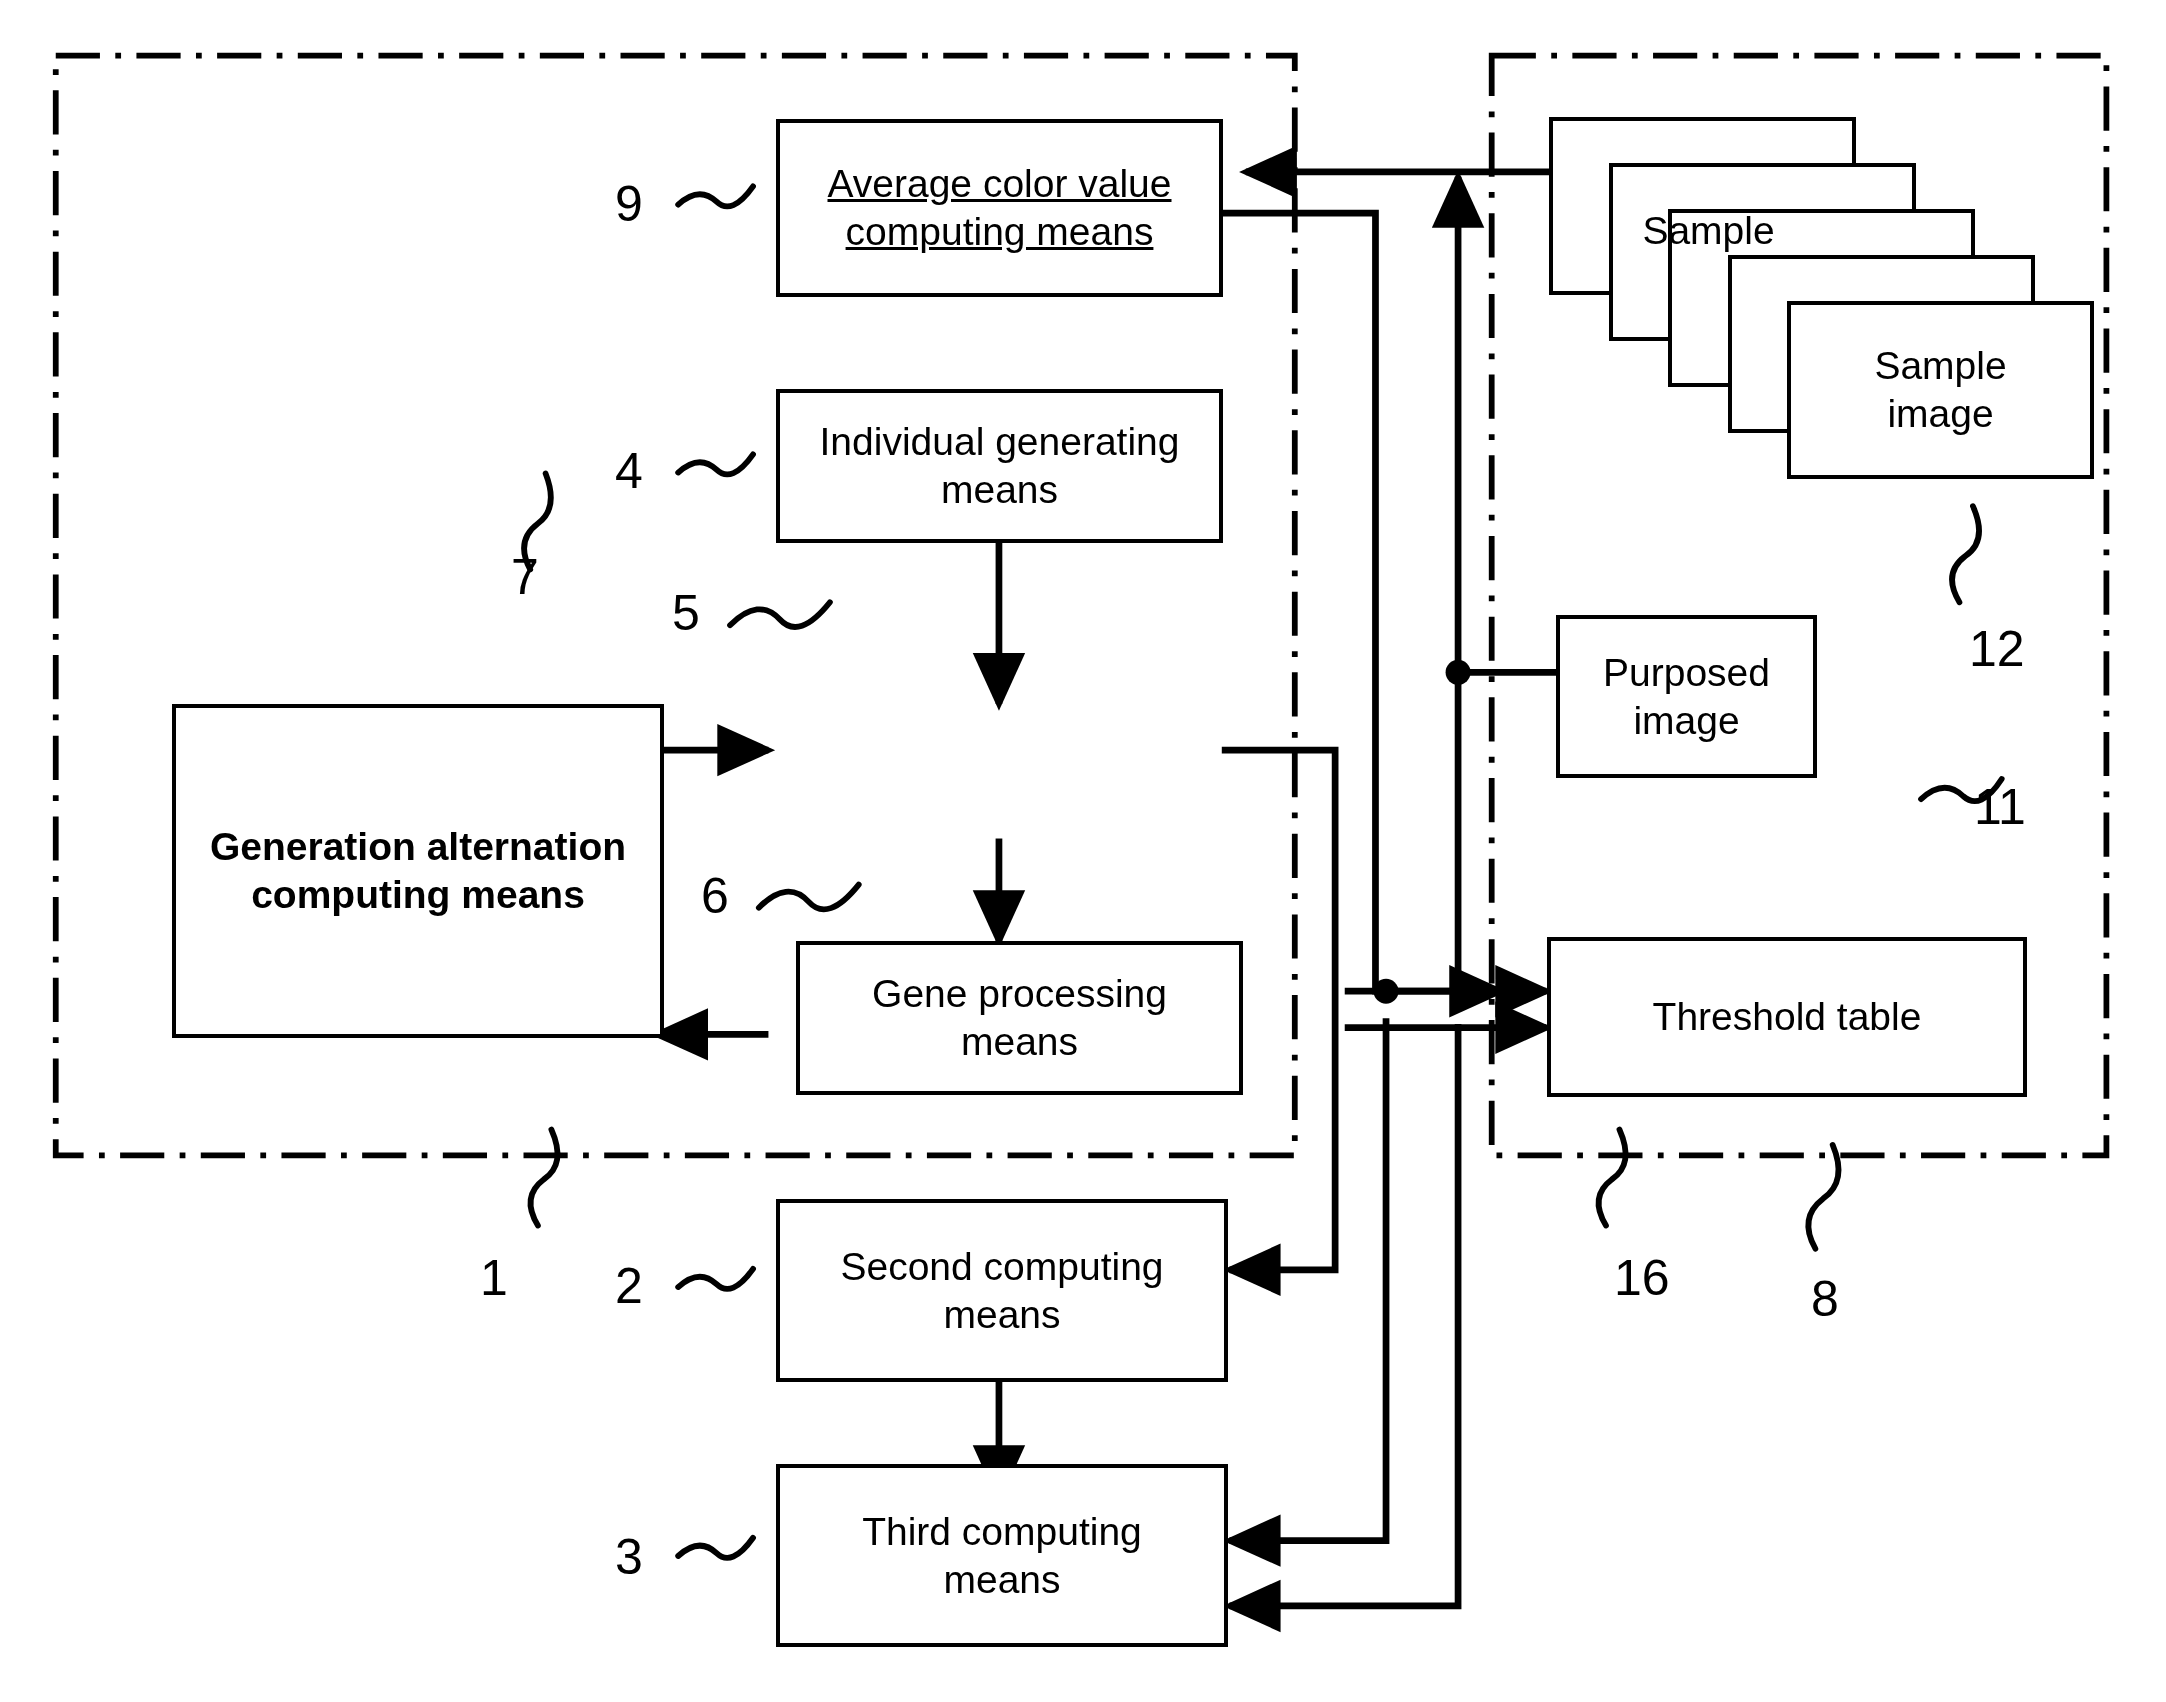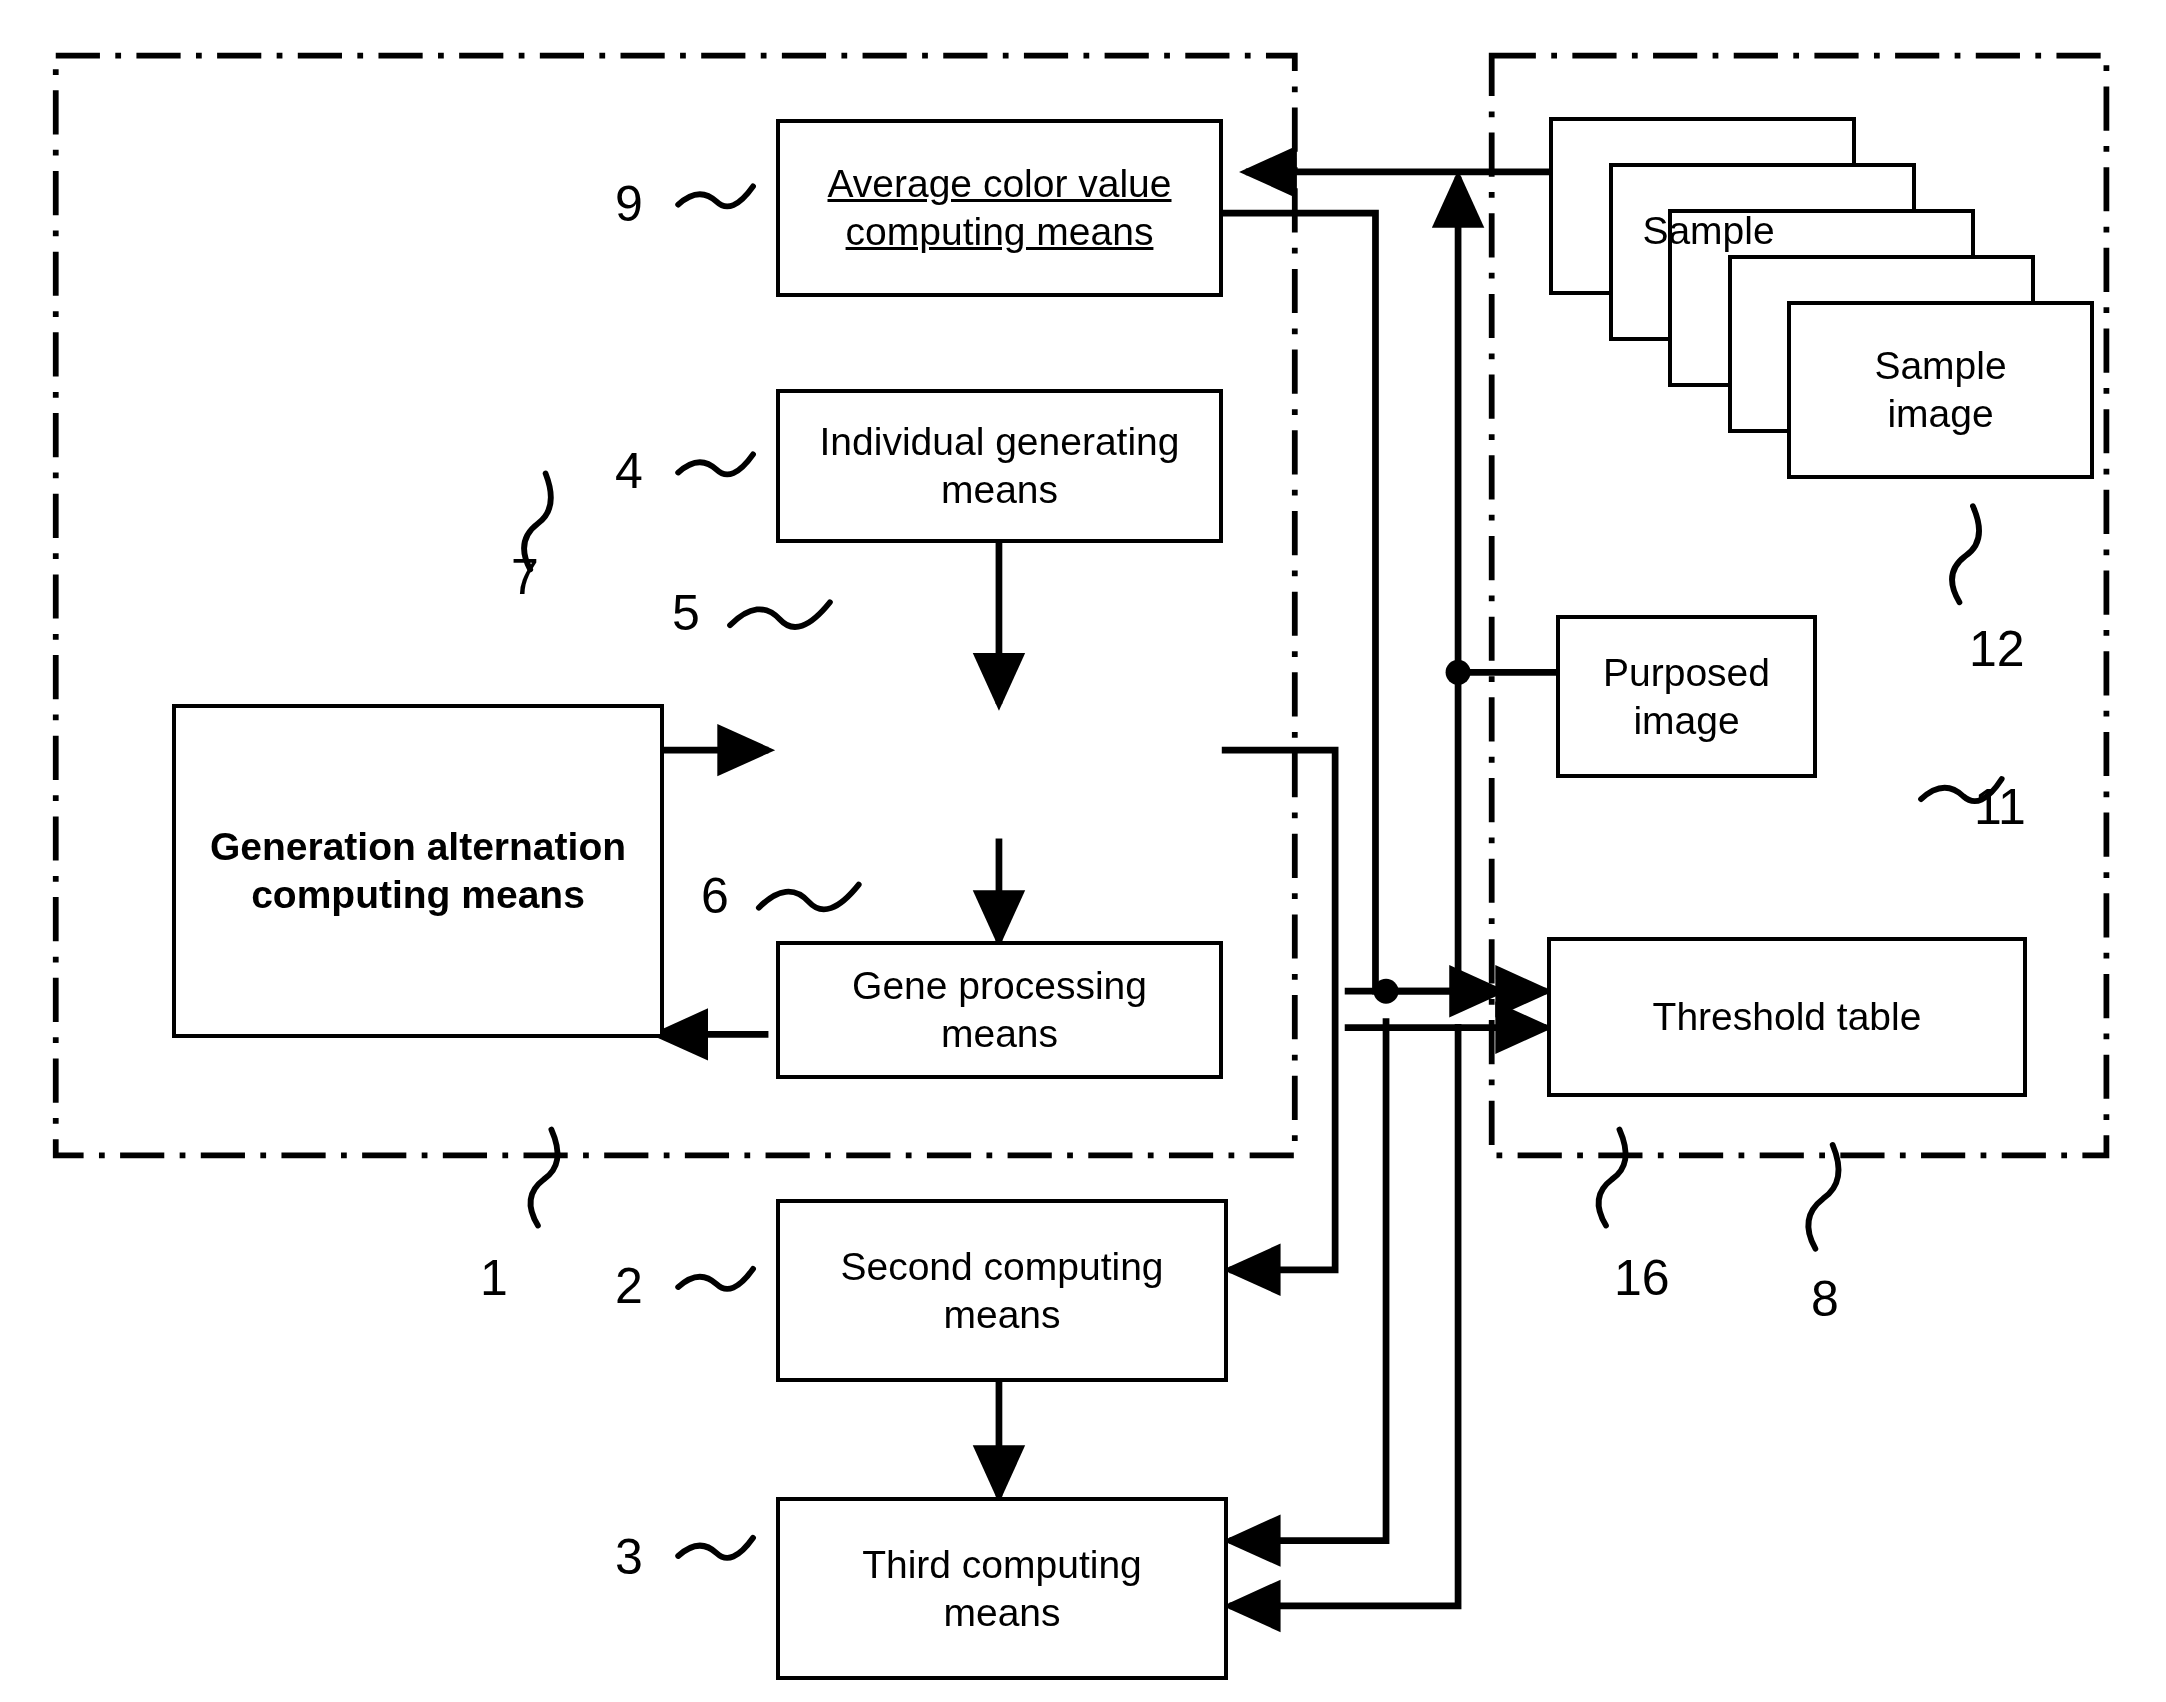--- a/index.html
+++ b/index.html
@@ -154,36 +154,36 @@
     <span>Average color value
 computing means</span>
   </div>
 
   <div class="box" style="left:776px; top:389px; width:447px; height:154px;">
     <span>Individual generating
 means</span>
   </div>
 
 
-  <div class="box" style="left:776px; top:941px; width:447px; height:138px;">
+  <div class="box" style="left:796px; top:941px; width:447px; height:154px;">
     <span>Gene processing
 means</span>
   </div>
 
   <div class="box" style="left:172px; top:704px; width:492px; height:334px;font-weight:bold;">
     <span>Generation alternation
 computing means</span>
   </div>
 
   <div class="box" style="left:776px; top:1199px; width:452px; height:183px;">
     <span>Second computing
 means</span>
   </div>
 
-  <div class="box" style="left:776px; top:1497px; width:452px; height:183px;">
+  <div class="box" style="left:776px; top:1464px; width:452px; height:183px;">
     <span>Third computing
 means</span>
   </div>
 
   <div class="box" style="left:1556px; top:615px; width:261px; height:163px;">
     <span>Purposed
 image</span>
   </div>
 
   <div class="box" style="left:1547px; top:937px; width:480px; height:160px;">

